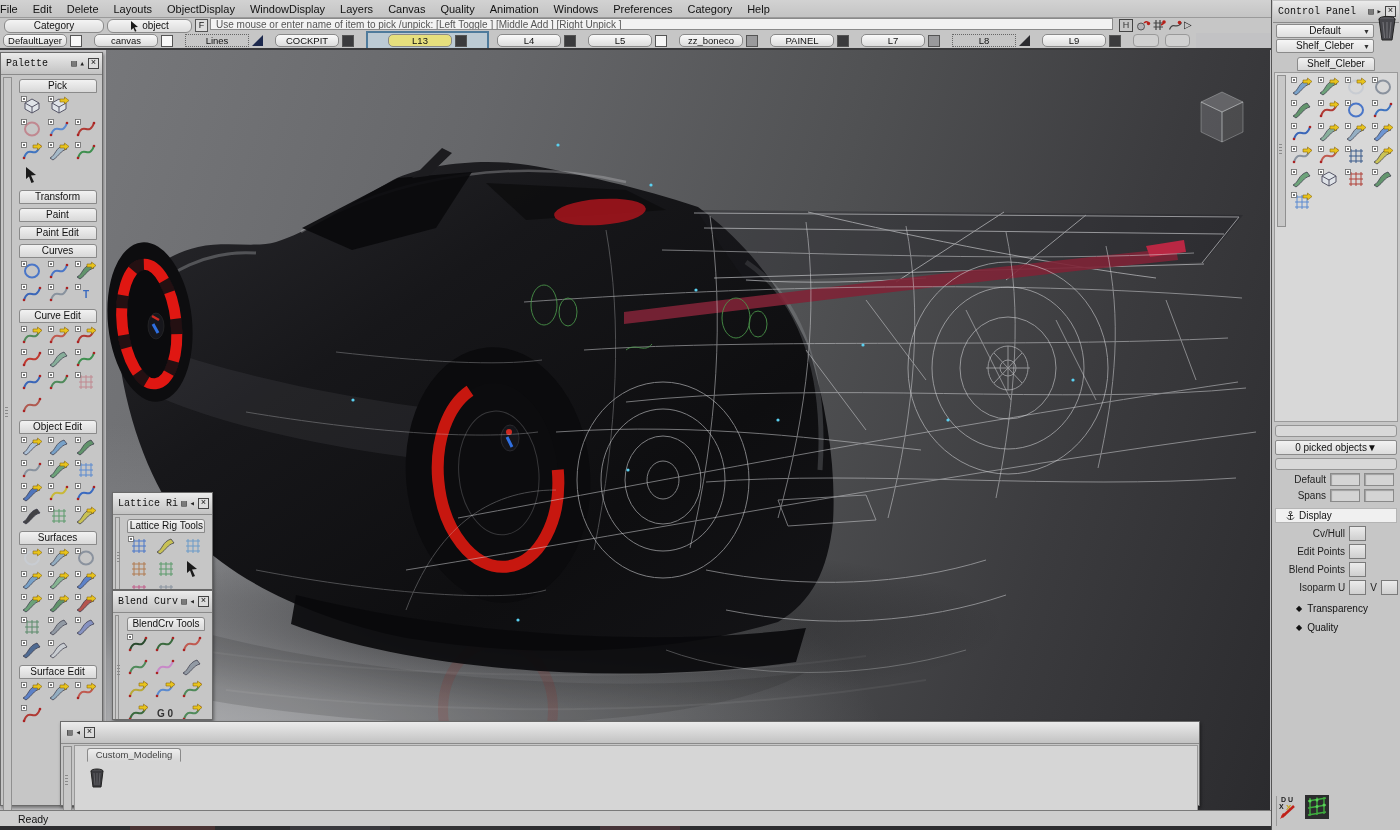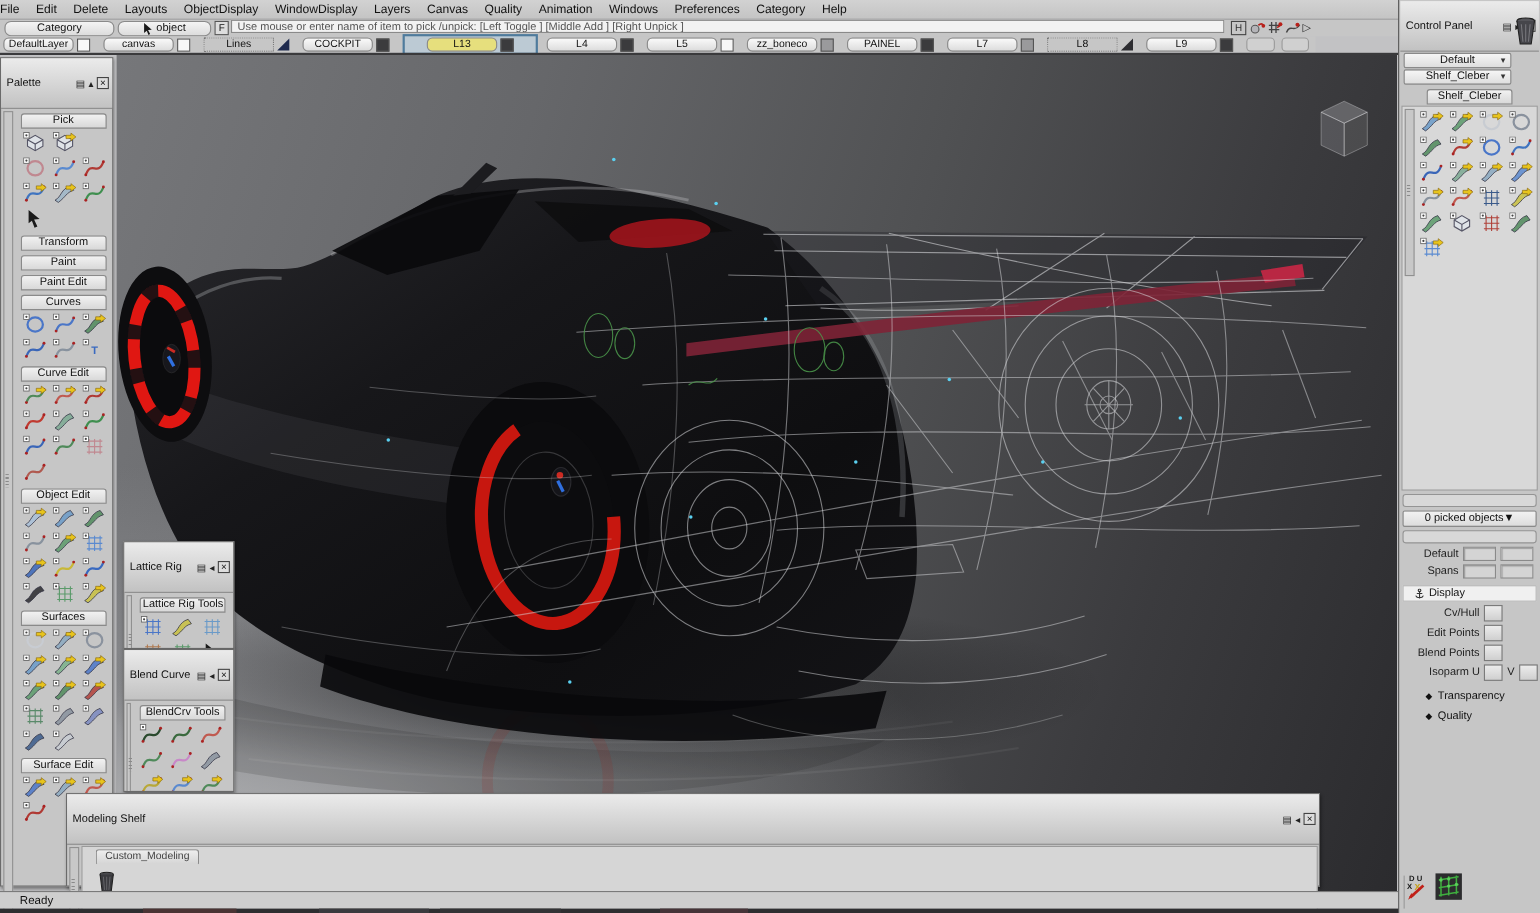--- a/index.html
+++ b/index.html
@@ -36,22 +36,22 @@
   .lempty{width:104px;height:11px;border:1px solid #999;border-radius:4px;background:#d0d0d0;margin-right:6px;}
   
   #viewport{position:absolute;left:106px;top:50px;width:1164px;height:762px;
     background:
       radial-gradient(95% 75% at 4% 100%, rgba(215,216,218,.8) 0%, rgba(165,166,169,.4) 38%, rgba(120,120,124,0) 68%),
       linear-gradient(108deg,#76777a 0%,#66676a 28%,#505153 55%,#3b3b3e 78%,#2b2b2e 100%);}
   #viewport svg{position:absolute;left:0;top:0;}
   .wire{stroke:var(--wire);fill:none;stroke-width:1;}
   
   .win{position:absolute;background:#c6c6c6;border:1px solid #6a6a6a;box-shadow:1px 2px 3px rgba(0,0,0,.4);box-sizing:border-box;}
-  .wtitle{height:13px;display:flex;align-items:center;padding:16px 3px;background:linear-gradient(#ebebeb,#c2c2c2);
-          border-bottom:1px solid #8a8a8a;font-size:10px;}
+  .wtitle{height:13px;display:flex;align-items:center;padding:4px 3px;background:linear-gradient(#ebebeb,#c2c2c2);
+          border-bottom:1px solid #8a8a8a;font-size:10px;font-family:Liberation Mono, monospace;}
   .wtitle .t{flex:1;padding-left:2px;white-space:nowrap;overflow:hidden;}
   .wbtn{font-size:9px;line-height:10px;margin-left:3px;color:#222;}
   .wclose{width:9px;height:9px;border:1px solid #444;font-size:9px;line-height:8px;text-align:center;margin-left:3px;background:#ddd;}
   .wbody{display:flex;height:calc(100% - 14px);}
   .vstrip{width:7px;margin:2px 1px 2px 2px;background:#c8c8c8;border:1px solid #909090;position:relative;}
   .vstrip::after{content:"";position:absolute;left:1px;top:45%;width:3px;height:12px;
      background:repeating-linear-gradient(#8a8a8a 0 1px,transparent 1px 3px);}
   .ptab{width:76px;margin:4px auto 1px;height:12px;line-height:12px;text-align:center;font-size:10px;white-space:nowrap;overflow:hidden;
         background:linear-gradient(#f2f2f2,#d8d8d8);border:1px solid #8a8a8a;border-radius:3px 3px 0 0;}
   .pgrid{display:flex;flex-wrap:wrap;padding-left:5px;}
@@ -990,21 +990,20 @@
                 <path d="M12,3 L16.5,3 L16.5,1 L21,4.5 L16.5,8 L16.5,6 L12,6 Z" fill="#e8c41c" stroke="#8a6a10" stroke-width="0.6"></path>
               </svg>
             </span>
           </div>
       </div>
     </div>
   </div>
 
   <div class="win" id="shelf-win">
     <div class="wtitle">
-      <span class="t">Modeling Shelf</span>
       <span class="wbtn">▤</span>
       <span class="wbtn">◂</span>
       <span class="wclose">×</span>
     </div>
     <div class="wbody">
       <div class="vstrip"></div>
       <div class="content">
         <div class="shelf-tab">Custom_Modeling</div>
         <div style="padding:6px 0 0 14px;">
           <svg width="16" height="20" viewBox="0 0 16 20">

